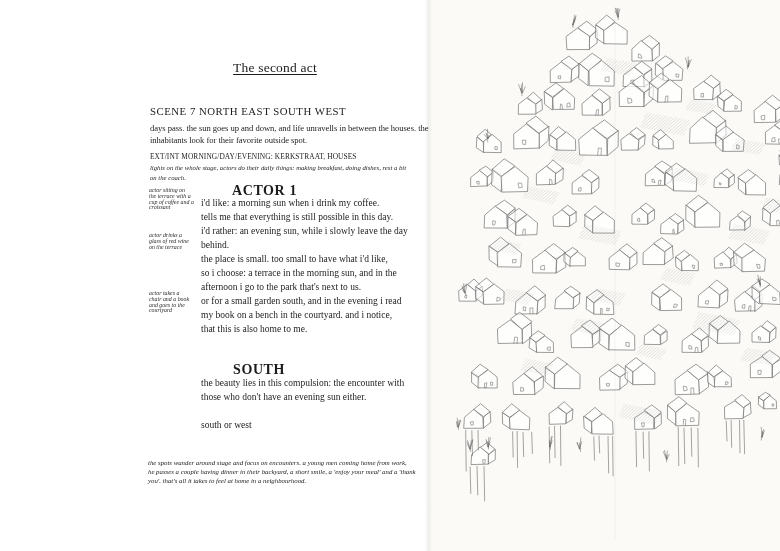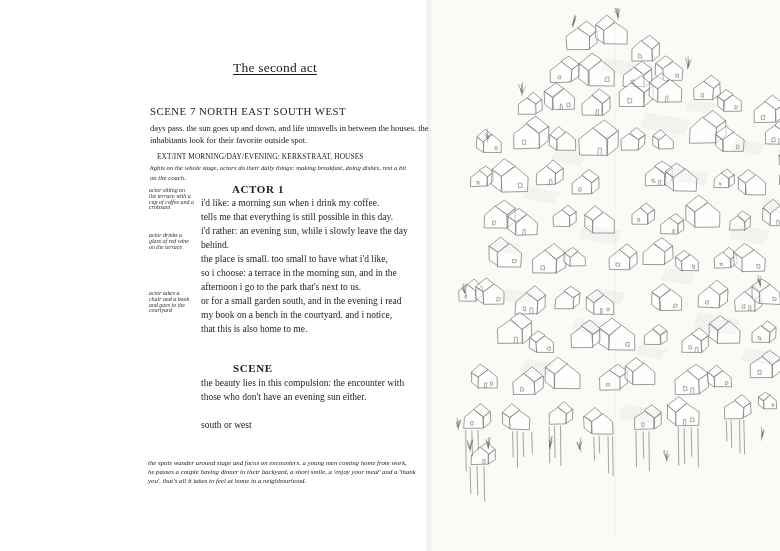--- a/index.html
+++ b/index.html
@@ -6,25 +6,25 @@
   #stage{position:relative;width:780px;height:551px;background:#ffffff;overflow:hidden;
          font-family:"Liberation Serif","DejaVu Serif",serif;color:#1c1c1c;}
   .abs{position:absolute;margin-left:40px;}
   
   #left-page{left:0;top:0;width:390px;height:551px;background:#ffffff;}
   .title{left:0;top:60px;width:390px;text-align:center;font-size:13.5px;
          text-decoration:underline;text-underline-offset:2px;letter-spacing:.2px;}
   .subtitle{left:0;top:79px;width:390px;text-align:right;font-style:italic;font-size:12.5px;}
   .scene-heading{left:70px;top:105px;font-size:10.8px;letter-spacing:.5px;white-space:pre;}
   .scene-desc{left:70px;top:122px;font-size:8.6px;line-height:12px;white-space:pre;letter-spacing:-.05px;}
-  .slugline{left:77px;top:152px;font-size:7.4px;letter-spacing:.1px;white-space:pre;}
+  .slugline{left:70px;top:152px;font-size:7.4px;letter-spacing:.1px;white-space:pre;}
   .stage-dir{left:70px;top:163px;font-size:6.7px;line-height:9.9px;font-style:italic;white-space:pre;}
   .margin-note{left:69px;width:56px;font-size:5.9px;line-height:5.8px;font-style:italic;white-space:pre;color:#2a2a2a;}
   #note-1{top:188px;} #note-2{top:233px;} #note-3{top:291px;}
-  .char-heading{left:152px;top:183px;font-size:11px;font-weight:600;letter-spacing:.6px;}
+  .char-heading{left:152px;top:183px;font-size:14px;font-weight:600;letter-spacing:.6px;}
   #voice-heading{top:362px;left:153px;}
   .dialogue{left:121px;font-size:9.5px;line-height:14px;}
   #actor-lines{top:196px;}
   #voice-lines{top:376px;}
   .dialogue .line{white-space:pre;height:14px;}
   .footer-note{left:68px;top:459px;font-size:6.8px;line-height:8.8px;font-style:italic;white-space:pre;color:#222;}
   
   #right-page{left:390px;top:0;width:390px;height:551px;background:#fbfaf7;}
   #gutter{left:385px;top:0;width:7px;height:551px;
           background:linear-gradient(90deg,rgba(0,0,0,0) 0%,rgba(90,85,75,.10) 50%,rgba(0,0,0,0) 100%);}
@@ -66,21 +66,21 @@
         <div class="line">i'd rather: an evening sun, while i slowly leave the day</div>
         <div class="line">behind.</div>
         <div class="line">the place is small. too small to have what i'd like,</div>
         <div class="line">so i choose: a terrace in the morning sun, and in the</div>
         <div class="line">afternoon i go to the park that's next to us.</div>
         <div class="line">or for a small garden south, and in the evening i read</div>
         <div class="line">my book on a bench in the courtyard. and i notice,</div>
         <div class="line">that this is also home to me.</div>
       </div>
 
-    <div class="abs char-heading" id="voice-heading">SCENE</div>
+    <div class="abs char-heading" id="voice-heading">SOUTH</div>
     <div class="abs dialogue" id="voice-lines">
         <div class="line">the beauty lies in this compulsion: the encounter with</div>
         <div class="line">those who don't have an evening sun either.</div>
         <div class="line">&nbsp;</div>
         <div class="line">south or west</div>
       </div>
 
     <div class="abs footer-note">the spots wander around stage and focus on encounters. a young men coming home from work,
 he passes a couple having dinner in their backyard, a short smile, a 'enjoy your meal' and a 'thank
 you'. that's all it takes to feel at home in a neighbourhood.</div>

